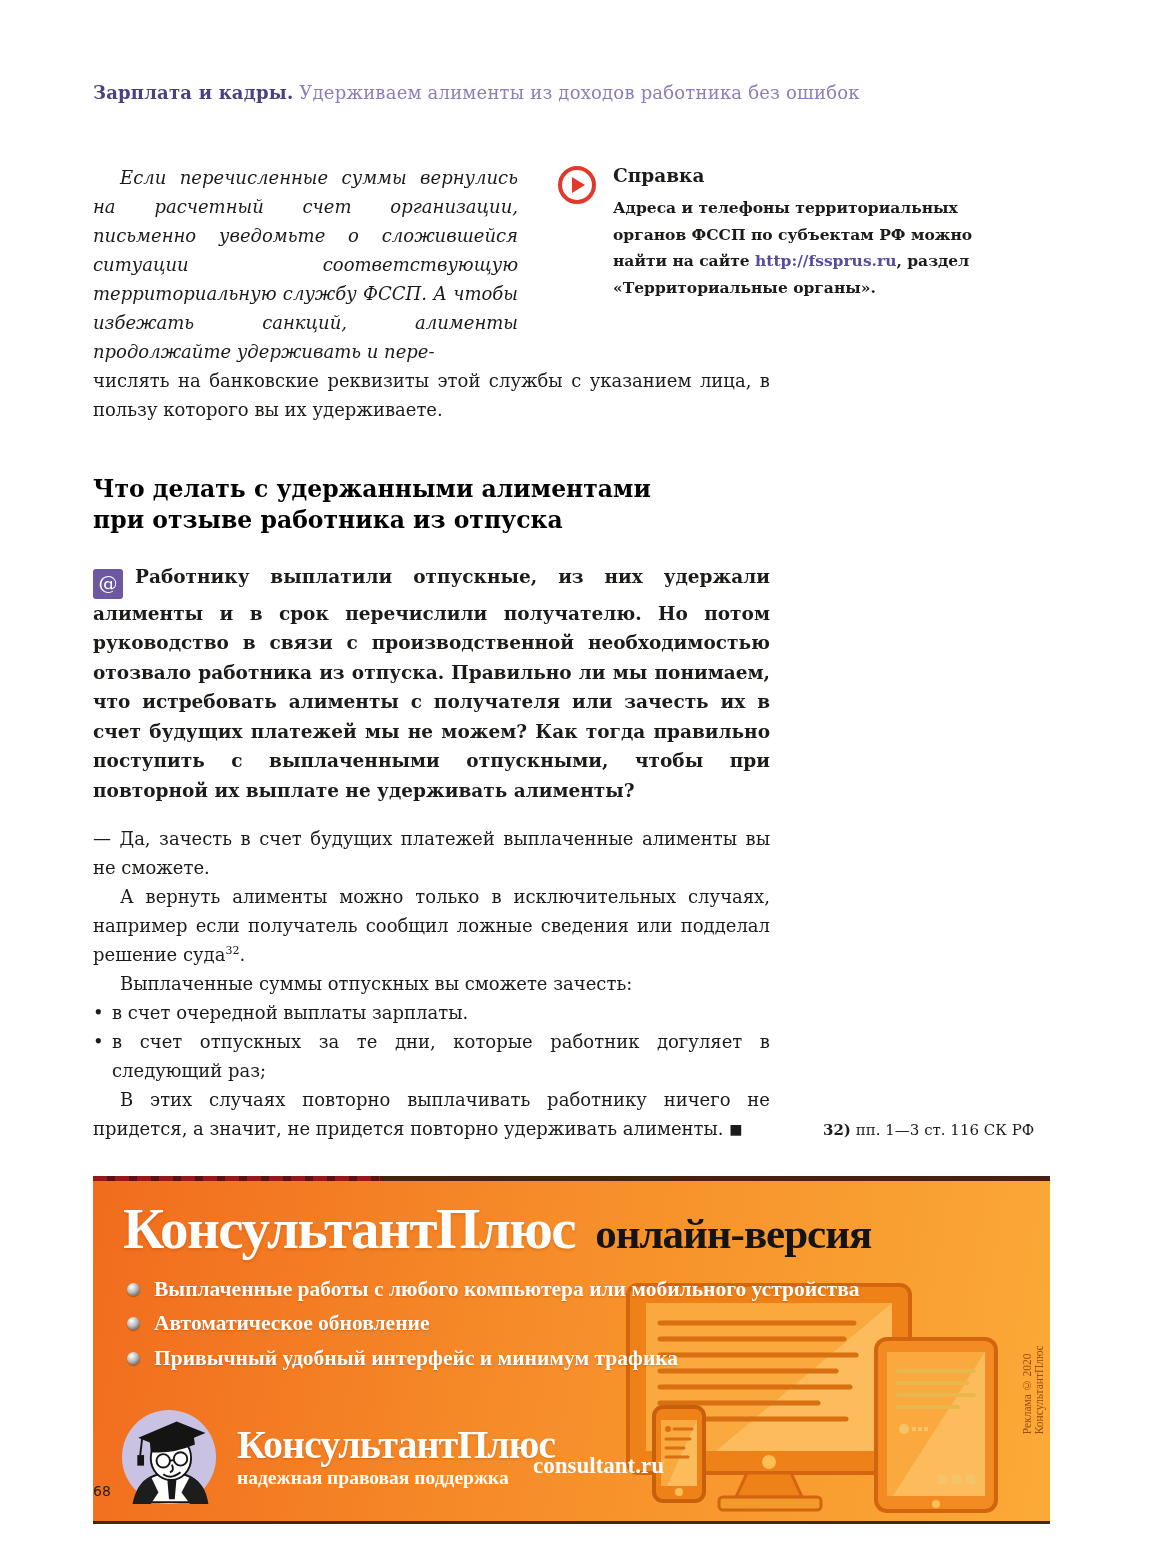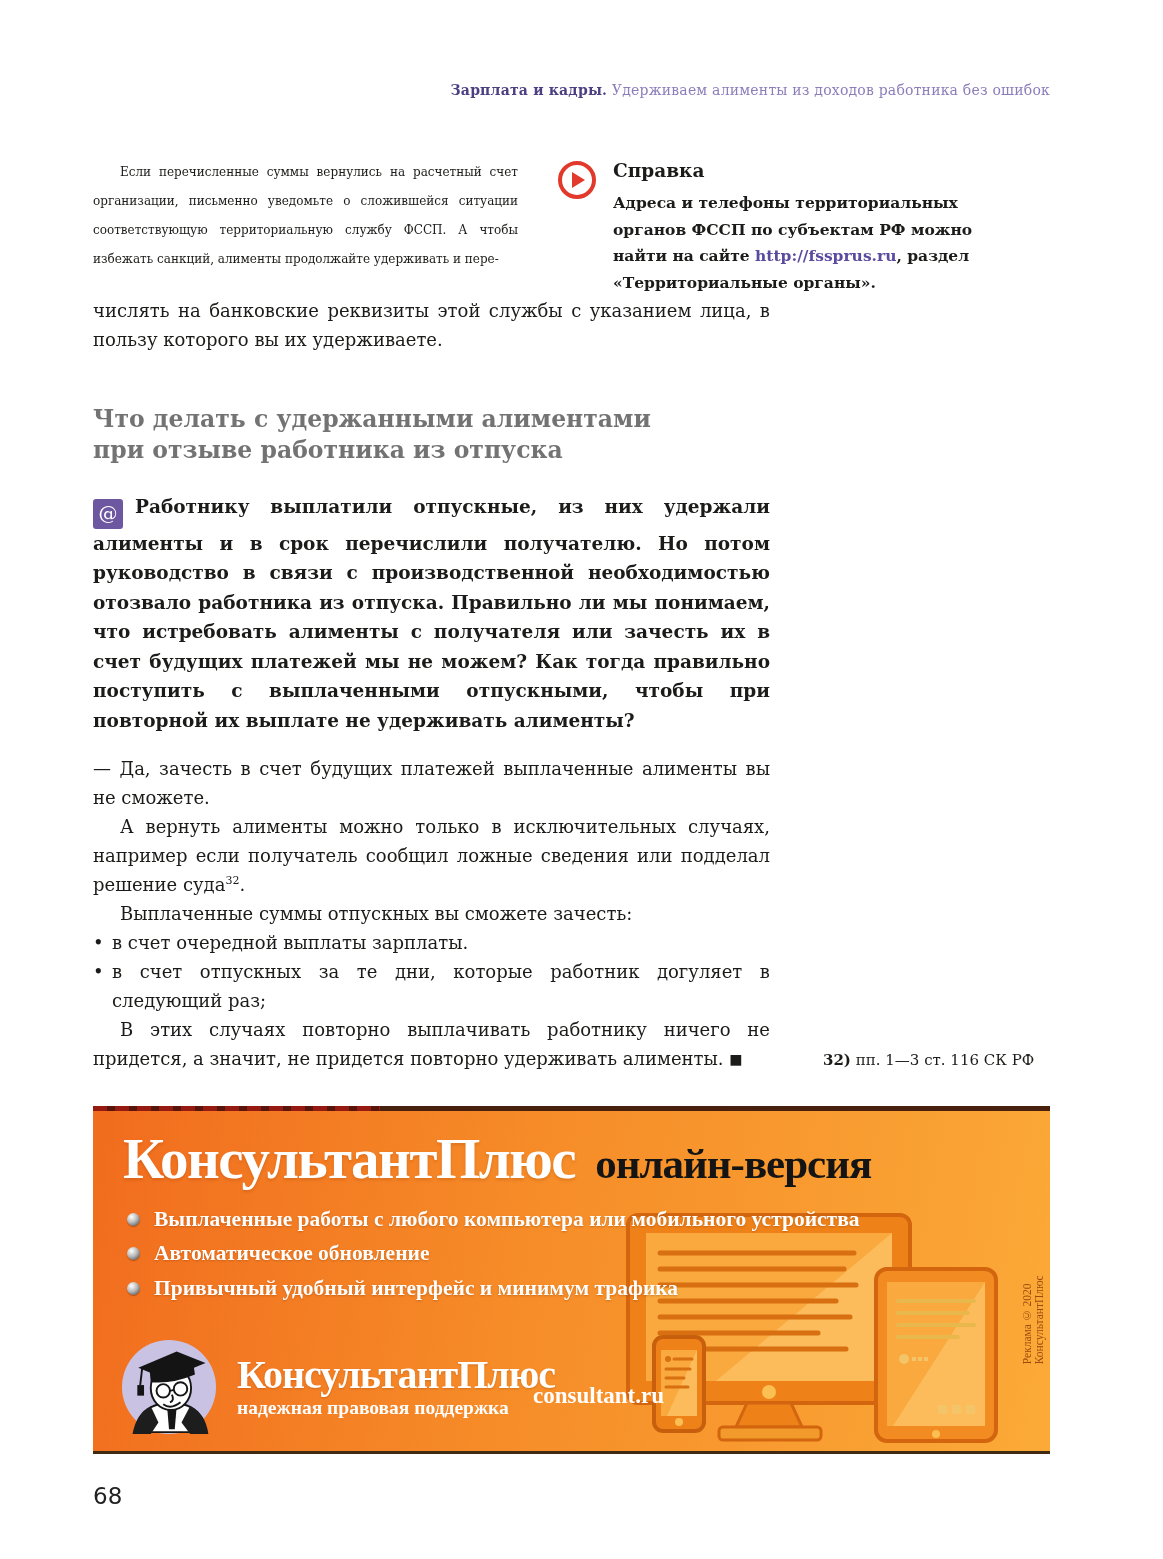--- a/index.html
+++ b/index.html
@@ -3,41 +3,41 @@
 <meta charset="utf-8">
 <style>
   html,body { margin:0; padding:0; background:#fff; }
   .page {
     position:relative; width:1163px; height:1559px; background:#ffffff;
     font-family:"DejaVu Serif", serif; color:#1b1b19; overflow:hidden;
   }
   .content { position:absolute; left:93px; top:0; width:957px; }
 
   
-  .kicker { margin-top:82px; font-size:14px; letter-spacing:.2px;text-align:right; }
+  .kicker { margin-top:82px; font-size:18px; letter-spacing:.2px; }
   .kicker .sect { font-weight:bold; color:#4c3f82; }
   .kicker .rest { color:#8d7dba; }
 
   
   .intro-row { display:flex; margin-top:60px; }
-  .intro-col { width:425px; font-size:12px; line-height:29px; text-align:justify; text-indent:27px; }
+  .intro-col { width:425px; font-size:18px; line-height:29px; text-align:justify; text-indent:27px;font-style:italic; }
   .ref-box { width:470px; margin-left:40px; display:flex; }
   .ref-icon { width:38px; height:38px; border:4px solid #e13a2c; border-radius:50%;
     box-sizing:border-box; position:relative; flex:none; margin-top:3px; background:#fff; }
   .ref-icon::after { content:""; position:absolute; left:10px; top:7px; width:0; height:0;
     border-left:13px solid #e13a2c; border-top:8px solid transparent; border-bottom:8px solid transparent; }
   .ref-content { margin-left:17px; padding-top:2px; }
   .ref-title { font-weight:bold; font-size:18.5px; margin-bottom:9px; }
   .ref-text { font-weight:bold; font-size:15.5px; line-height:26.5px; width:395px; }
   .ref-link { color:#5b4b9e; text-decoration:none; font-weight:bold; }
 
   .intro-cont { width:677px; margin-top:0; font-size:18px; line-height:29px; text-align:justify; }
 
   
-  .heading { margin-top:50px; font-size:23.5px; font-weight:bold; line-height:31px; color:#737373; }
+  .heading { margin-top:50px; font-size:23.5px; font-weight:bold; line-height:31px; color:#000000; }
   .question { margin-top:26px; width:677px; font-weight:bold; font-size:18.5px; line-height:29.5px; text-align:justify; }
   .at-icon { display:inline-flex; align-items:center; justify-content:center; width:30px; height:30px;
     border-radius:3px; background:#6e57a1; color:#fff; font-size:19px; font-weight:normal;
     vertical-align:-7px; margin-right:12px; }
   .answer { width:677px; font-size:18px; line-height:29px; text-align:justify; }
   .answer p { margin:0; }
   .ind { text-indent:27px; }
   sup.fn-ref { font-size:11px; line-height:0; }
   ul.bullets { margin:0; padding:0; list-style:none; }
   ul.bullets li { padding-left:19px; text-indent:-19px; }
@@ -69,21 +69,21 @@
   .logo-circle { width:96px; height:96px; flex:none; }
   .logo-texts { margin-left:20px; }
   .logo-title { color:#fff; font-size:40px; font-weight:bold; letter-spacing:-1px; line-height:40px;
     text-shadow:0 1px 2px rgba(130,55,0,.3); }
   .logo-sub { color:#fff; font-size:19.5px; font-weight:bold; margin-top:2px; }
   .banner-url { position:absolute; z-index:2; left:440px; bottom:42px; color:#fff; font-weight:bold; font-size:23px; }
   .devices { position:absolute; right:42px; bottom:2px; z-index:1; }
   .vertical-note { position:absolute; right:5px; top:50%; z-index:3; color:#9c4a0d; font-size:11.5px;
     writing-mode:vertical-rl; transform:translateY(-50%) rotate(180deg); }
 
-  .page-number { position:absolute; left:93px; top:1483px; font-size:23px; color:#222;
+  .page-number { position:absolute; left:93px; top:1483px; font-size:14px; color:#222;
     font-family:"DejaVu Sans", sans-serif; }
 </style>
 </head>
 <body>
 
 <div class="page">
   <div class="content">
 
     <div class="kicker">
       <span class="sect">Зарплата и кадры.</span><span class="rest"> Удерживаем алименты из доходов работника без ошибок</span>

